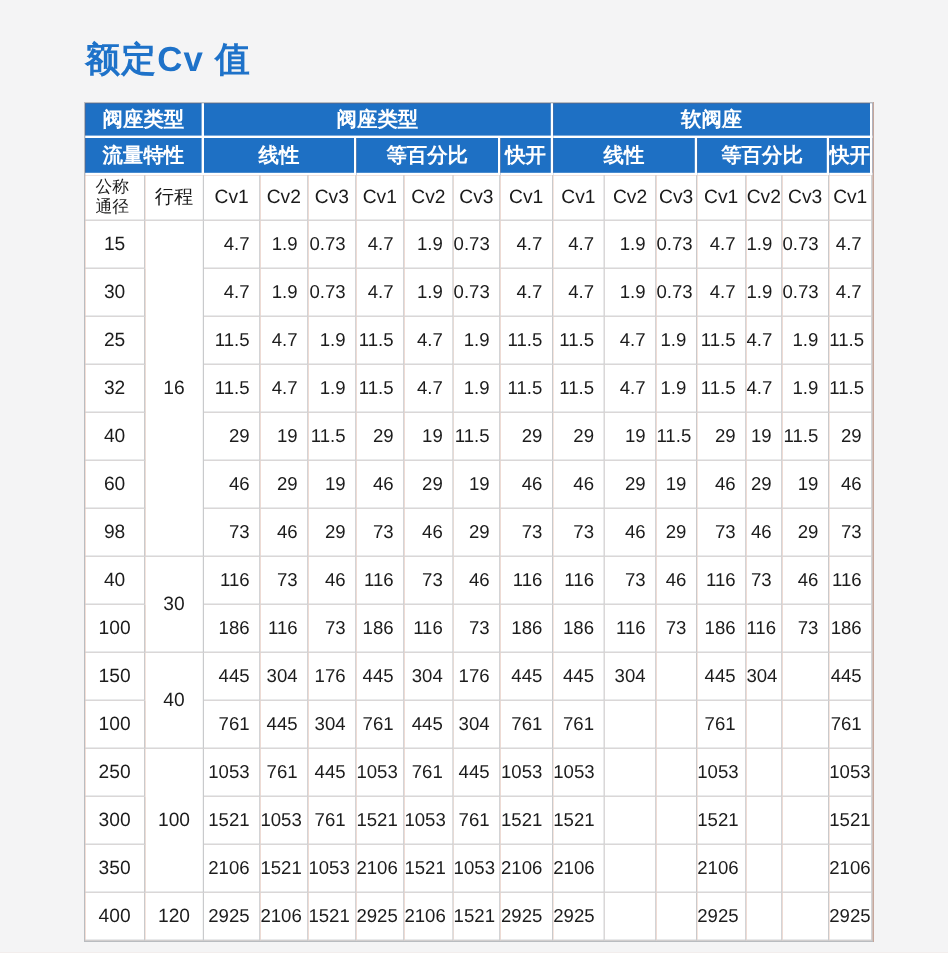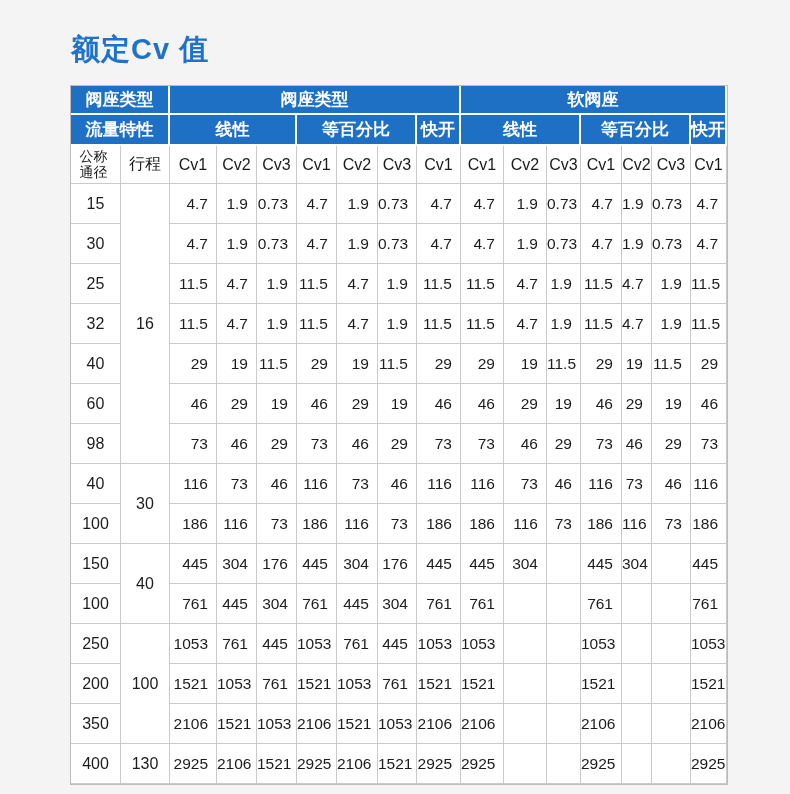--- a/index.html
+++ b/index.html
@@ -346,21 +346,21 @@
             <td class="num">1053</td>
             <td class="num">1053</td>
             <td class="num"></td>
             <td class="num"></td>
             <td class="num">1053</td>
             <td class="num"></td>
             <td class="num"></td>
             <td class="num">1053</td>
           </tr>
           <tr>
-            <td class="dn">200</td>
+            <td class="dn">300</td>
             <td class="num">1521</td>
             <td class="num">1053</td>
             <td class="num">761</td>
             <td class="num">1521</td>
             <td class="num">1053</td>
             <td class="num">761</td>
             <td class="num">1521</td>
             <td class="num">1521</td>
             <td class="num"></td>
             <td class="num"></td>
@@ -381,21 +381,21 @@
             <td class="num">2106</td>
             <td class="num"></td>
             <td class="num"></td>
             <td class="num">2106</td>
             <td class="num"></td>
             <td class="num"></td>
             <td class="num">2106</td>
           </tr>
           <tr>
             <td class="dn">400</td>
-            <td class="stroke" rowspan="1">130</td>
+            <td class="stroke" rowspan="1">120</td>
             <td class="num">2925</td>
             <td class="num">2106</td>
             <td class="num">1521</td>
             <td class="num">2925</td>
             <td class="num">2106</td>
             <td class="num">1521</td>
             <td class="num">2925</td>
             <td class="num">2925</td>
             <td class="num"></td>
             <td class="num"></td>

